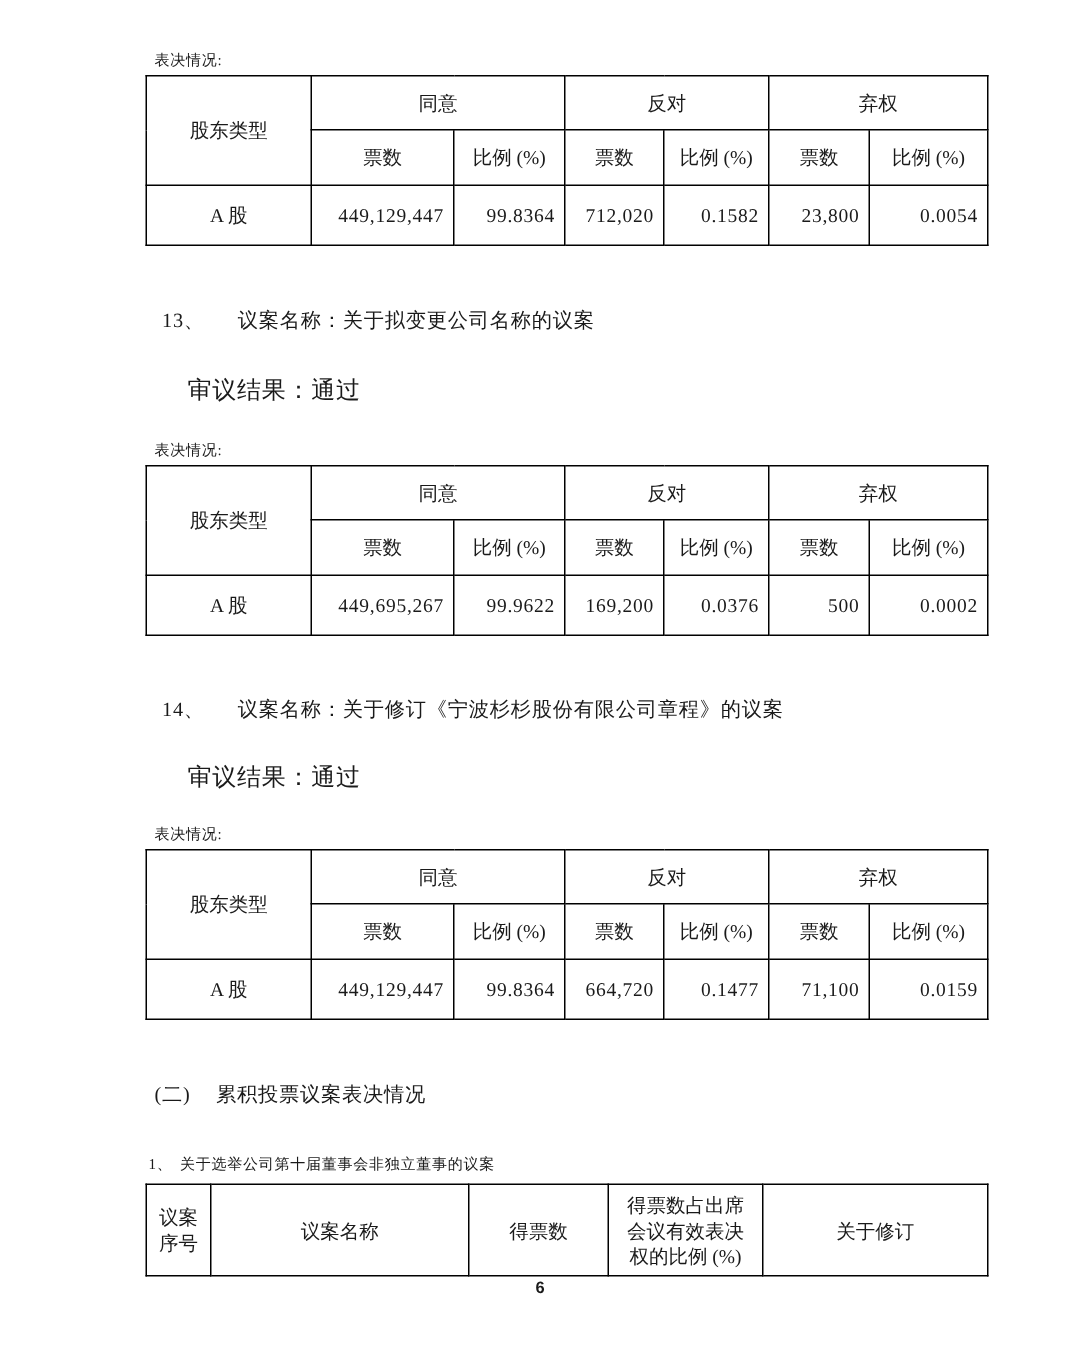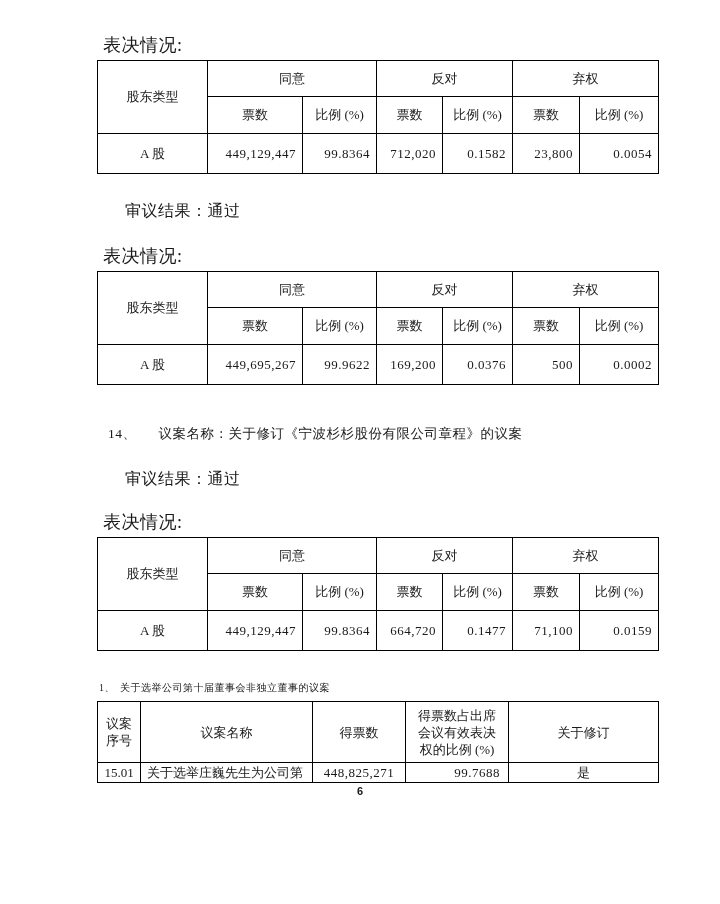--- a/index.html
+++ b/index.html
@@ -11,21 +11,21 @@
   }
   .page {
     position: relative;
     width: 720px; height: 904px;
     overflow: hidden;
     background: #ffffff;
   }
   .content { margin-left: 97px; width: 561px; }
 
   .small-label {
-    font-size: 18px;
+    font-size: 10px;
     margin-left: 6px;
     letter-spacing: 0.5px;
   }
   .lbl-1 { margin-top: 33px; }
   .lbl-2 { margin-top: 22px; }
   .lbl-3 { margin-top: 20px; }
 
   table { border-collapse: collapse; table-layout: fixed; }
 
   .vote-table {
@@ -146,20 +146,23 @@
         <td class="num">449,129,447</td>
         <td class="num">99.8364</td>
         <td class="num">712,020</td>
         <td class="num">0.1582</td>
         <td class="num">23,800</td>
         <td class="num">0.0054</td>
       </tr>
     </tbody>
       </table>
 
+    <div class="proposal-line p13">
+      <span>13、</span><span class="ptitle">议案名称：关于拟变更公司名称的议案</span>
+    </div>
     <div class="review-line">审议结果：通过</div>
     <div class="small-label lbl-2">表决情况:</div>
 
     <table class="vote-table">
       <colgroup>
         <col style="width:110px">
           <col style="width:95px">
           <col style="width:74px">
         <col style="width:66px">
           <col style="width:70px">
@@ -229,20 +232,23 @@
         <td class="num">449,129,447</td>
         <td class="num">99.8364</td>
         <td class="num">664,720</td>
         <td class="num">0.1477</td>
         <td class="num">71,100</td>
         <td class="num">0.0159</td>
       </tr>
     </tbody>
       </table>
 
+    <div class="section-line">
+      <span>(二)</span><span class="stitle">累积投票议案表决情况</span>
+    </div>
 
     <div class="item-line">
       <span>1、</span><span class="ititle">关于选举公司第十届董事会非独立董事的议案</span>
     </div>
 
     <table class="election-table">
       <colgroup>
         <col style="width:43px">
           <col style="width:172px">
           <col style="width:93px">
@@ -253,26 +259,19 @@
           <tr class="ehrow">
         <th>议案
 序号</th>
         <th>议案名称</th>
         <th>得票数</th>
         <th>得票数占出席
 会议有效表决
 权的比例 (%)</th>
         <th>关于修订</th>
       </tr>
-      <tr class="edrow">
-        <td>15.01</td>
-        <td class="name-cell">关于选举庄巍先生为公司第</td>
-        <td class="votes-cell">448,825,271</td>
-        <td class="ratio-cell">99.7688</td>
-        <td>是</td>
-      </tr>
     </tbody>
       </table>
 
   </div>
 
   <div class="page-num">6</div>
 </div>
 
 </body></html>

